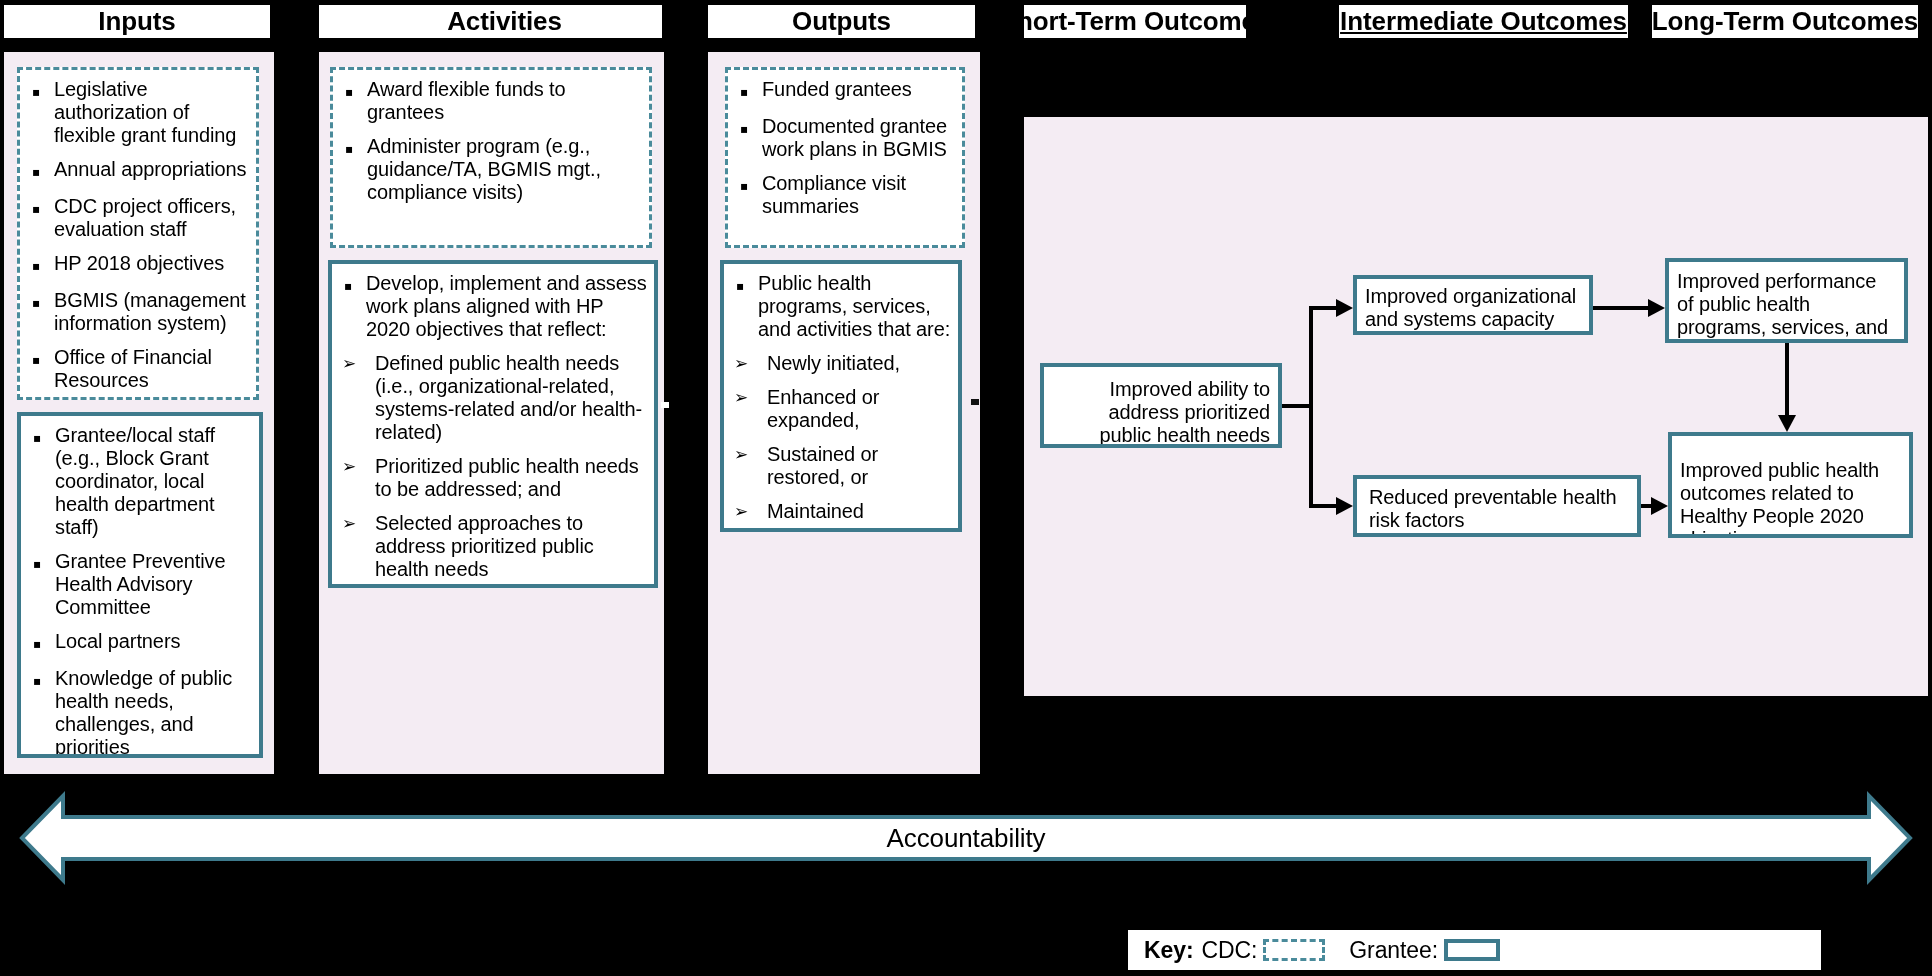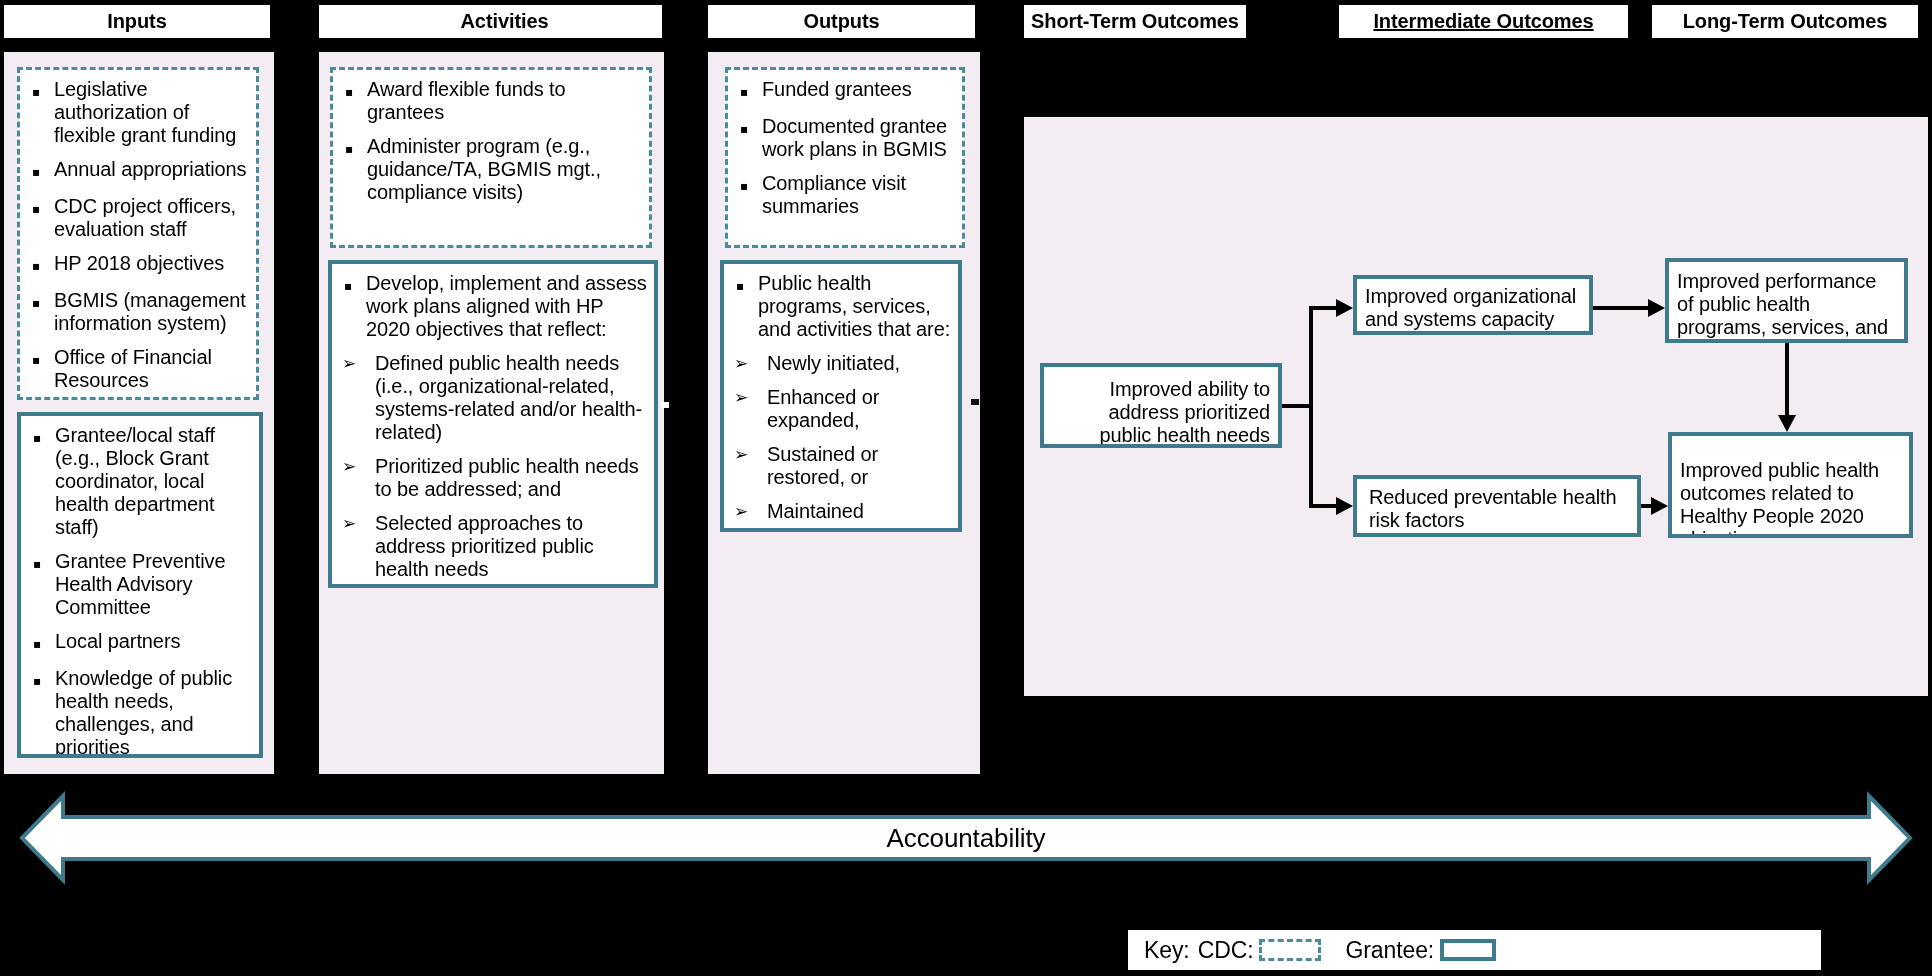--- a/index.html
+++ b/index.html
@@ -13,21 +13,21 @@
   body{margin:0;background:var(--bg);}
   .canvas{
     position:relative;width:1932px;height:976px;background:var(--bg);
     font-family:"Liberation Sans","DejaVu Sans",sans-serif;color:var(--ink);
     overflow:hidden;letter-spacing:-0.1px;
   }
   
   .header{
     position:absolute;top:5px;height:33px;background:#ffffff;
     display:flex;align-items:center;justify-content:center;
-    font-weight:bold;font-size:20px;white-space:nowrap;
+    font-weight:bold;font-size:26px;white-space:nowrap;
   }
   .h0{left:4px;width:266px;}
   .h1{left:319px;width:343px;padding-left:28px;}
   .h2{left:708px;width:267px;}
   .h3{left:1024px;width:222px;}
   .h4{left:1339px;width:289px;text-decoration:underline;}
   .h5{left:1652px;width:266px;}
   
   .panel{position:absolute;background:var(--panel);}
   .p-inputs{left:4px;top:52px;width:270px;height:722px;}
@@ -65,21 +65,21 @@
   .acc-svg{position:absolute;left:0;top:780px;width:1932px;height:116px;}
   .acc-label{
     position:absolute;left:0;top:823px;width:1932px;text-align:center;
     font-weight:normal;font-size:26px;line-height:30px;z-index:5;
   }
   
   .keybar{
     position:absolute;left:1128px;top:930px;width:693px;height:40px;background:#ffffff;
     display:flex;align-items:center;font-size:23px;padding-left:16px;
   }
-  .keybar .kt{font-weight:normal;margin-right:8px;}
+  .keybar .kt{font-weight:bold;margin-right:8px;}
   .keybar .kl{margin-right:6px;}
   .sw-dash{width:62px;height:22px;border:3px dashed var(--teal-dash);background:#ffffff;margin-right:24px;}
   .sw-solid{width:56px;height:22px;border:4px solid var(--teal);background:#ffffff;}
   
   .rem-w{position:absolute;left:661px;top:402px;width:8px;height:6px;background:#ffffff;}
   .rem-d{position:absolute;left:971px;top:399px;width:8px;height:6px;background:#111111;}
 </style>
 </head>
 <body>
 

